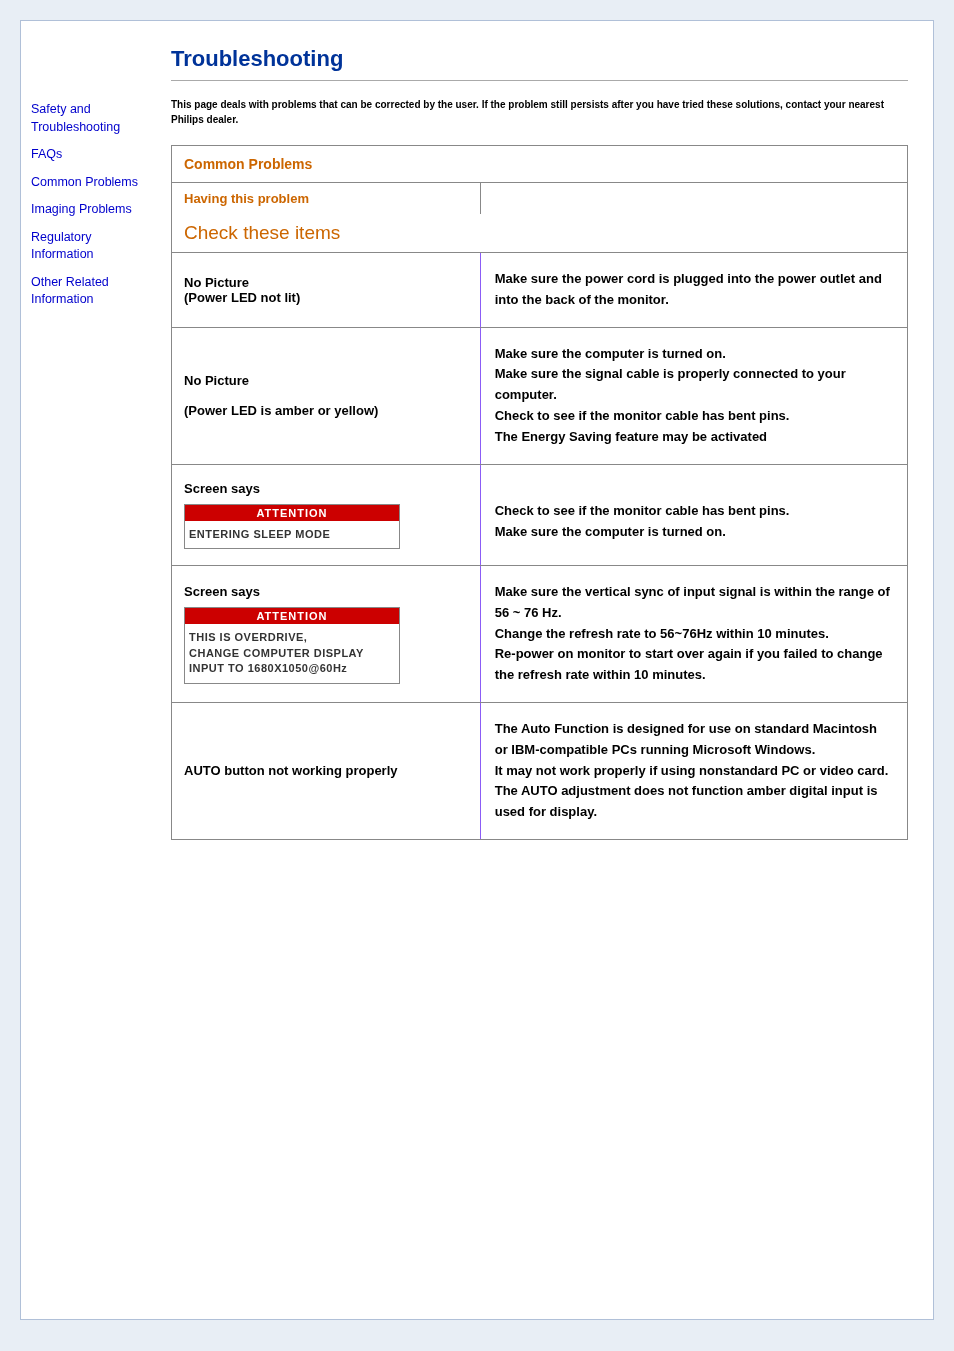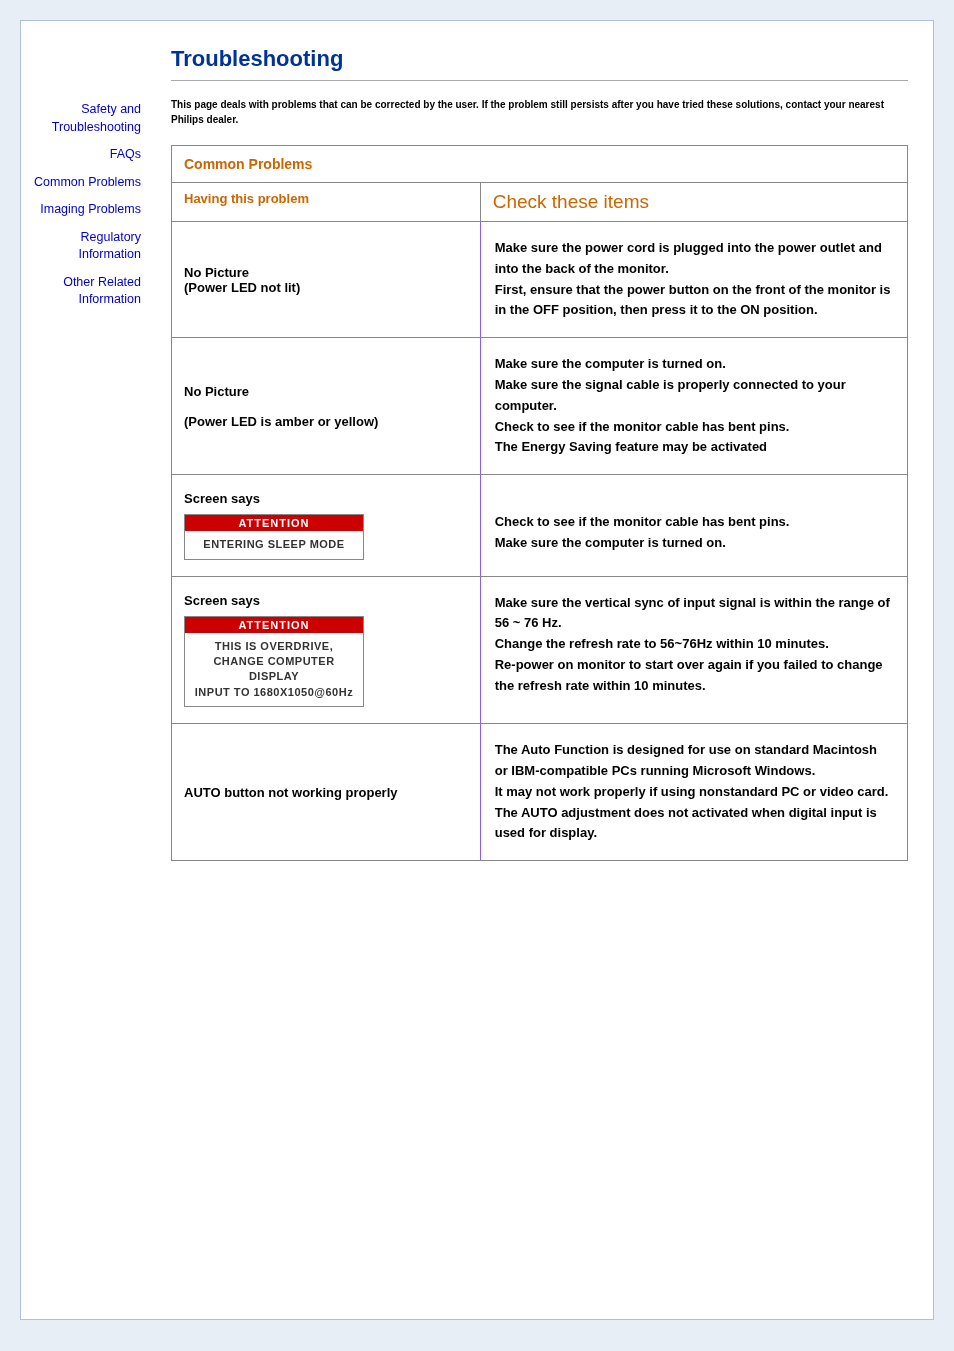--- a/index.html
+++ b/index.html
@@ -26,21 +26,21 @@
       border-right: none;
     }
     .sidebar a {
       display: block;
       color: #0000cc;
       text-decoration: none;
       font-size: 12.5px;
       line-height: 1.4;
       margin-bottom: 2px;
     }
-    .sidebar-group { margin-bottom: 10px; text-align: right; }
+    .sidebar-group { margin-bottom: 10px; }
     .main-content {
       flex: 1;
       padding: 25px 25px 12px 20px;
     }
     h1.page-title {
       color: #003399;
       font-size: 22px;
       font-weight: bold;
       margin-bottom: 8px;
     }
@@ -67,20 +67,21 @@
     }
     .table-header-row h2 {
       color: #cc6600;
       font-size: 14px;
       font-weight: bold;
     }
     .col-headers {
       display: flex;
       border-bottom: 1px solid #888;
       background: #fff;
+      flex-direction: column;
     }
     .col-header-problem {
       width: 42%;
       padding: 8px 12px;
       font-weight: bold;
       color: #cc6600;
       font-size: 13px;
       border-right: 1px solid #888;
     }
     .col-header-check {
@@ -116,38 +117,38 @@
       color: #000;
       line-height: 1.6;
     }
     .check-cell p { margin: 0; }
     .attention-box {
       border: 1px solid #888;
       margin-top: 8px;
       padding: 0;
       background: #fff;
       display: inline-block;
-      width: 180px;
+      width: 216px;
       text-align: center;
     }
     .attention-label {
       background: #cc0000;
       color: #fff;
       font-size: 11px;
       font-weight: bold;
       letter-spacing: 1px;
       padding: 2px 6px;
       display: block;
       text-align: center;
     }
     .attention-msg {
       font-size: 11px;
       color: #333;
       padding: 6px 4px;
-      text-align: center;
+      text-align: left;
       line-height: 1.4;
       display: block;
       font-family: Arial, sans-serif;
       letter-spacing: 0.5px;
     }
   </style>
 </head>
 <body>
 
 <div class="outer-container">
@@ -185,21 +186,21 @@
         <div class="col-header-problem">Having this problem</div>
         <div class="col-header-check">Check these items</div>
       </div>
 
       <div class="problem-row">
         <div class="problem-cell">
           <span>No Picture<br>(Power LED not lit)</span>
         </div>
         <div class="check-cell">
           <p><strong>Make sure the power cord is plugged into the power outlet and into the back of the monitor.</strong><br>
-          <strong>First, ensure that the power button on the front of the monitor is in the OFF position, then press it to the ON position.</strong></p>
+          </p>
         </div>
       </div>
 
       <div class="problem-row">
         <div class="problem-cell">
           <span>No Picture<br><br>(Power LED is amber or yellow)</span>
         </div>
         <div class="check-cell">
           <p>
             <strong>Make sure the computer is turned on.</strong><br>
@@ -245,20 +246,20 @@
       </div>
 
       <div class="problem-row">
         <div class="problem-cell">
           <span>AUTO button not working properly</span>
         </div>
         <div class="check-cell">
           <p>
             <strong>The Auto Function is designed for use on standard Macintosh or IBM-compatible PCs running Microsoft Windows.</strong><br>
             <strong>It may not work properly if using nonstandard PC or video card.</strong><br>
-            <strong>The AUTO adjustment does not activated when digital input is used for display.</strong>
+            <strong>The AUTO adjustment does not function amber digital input is used for display.</strong>
           </p>
         </div>
       </div>
 
     </div>
   </div>
 </div>
 
 </body></html>

